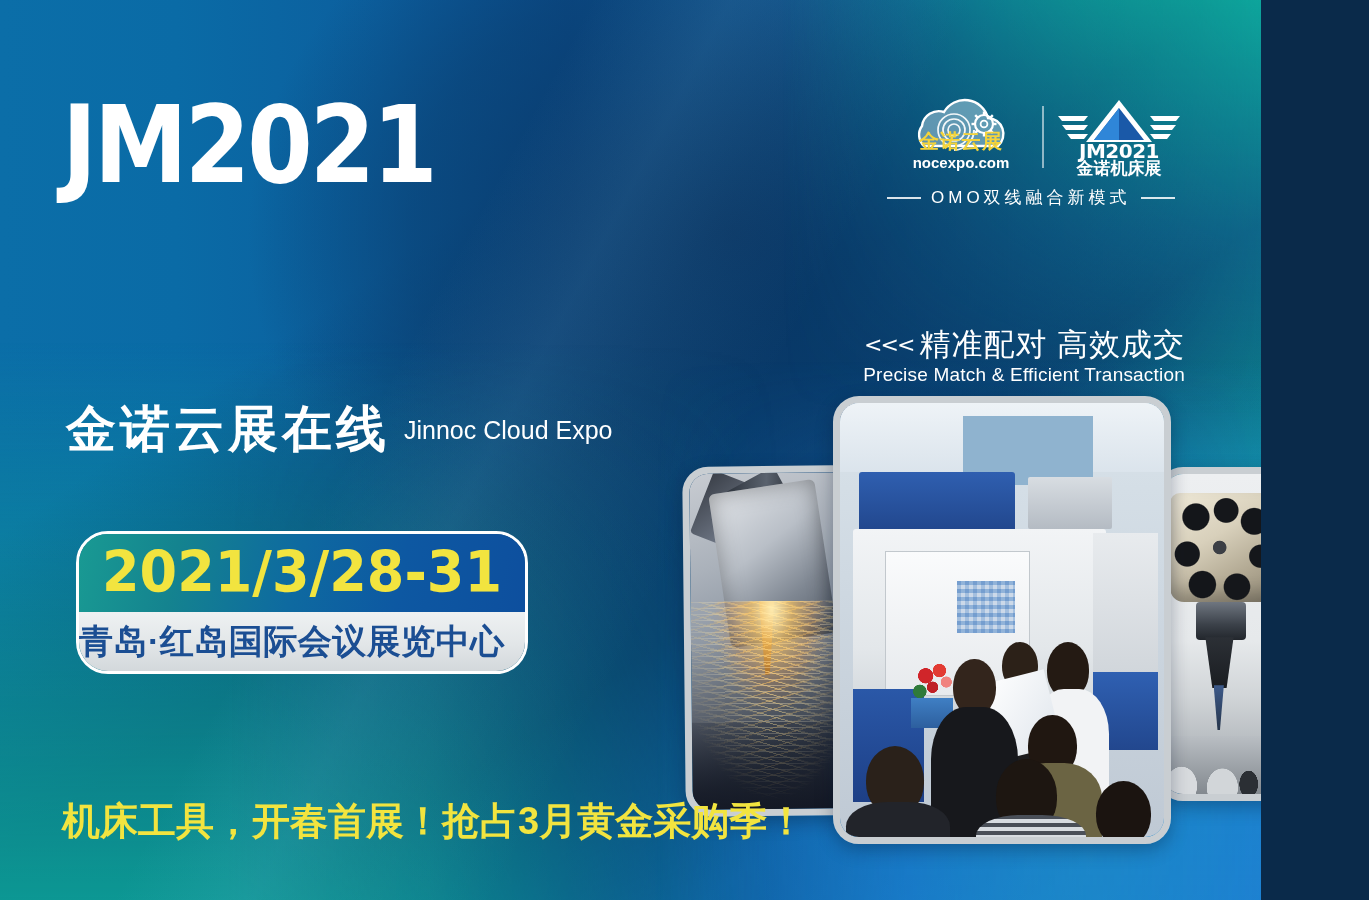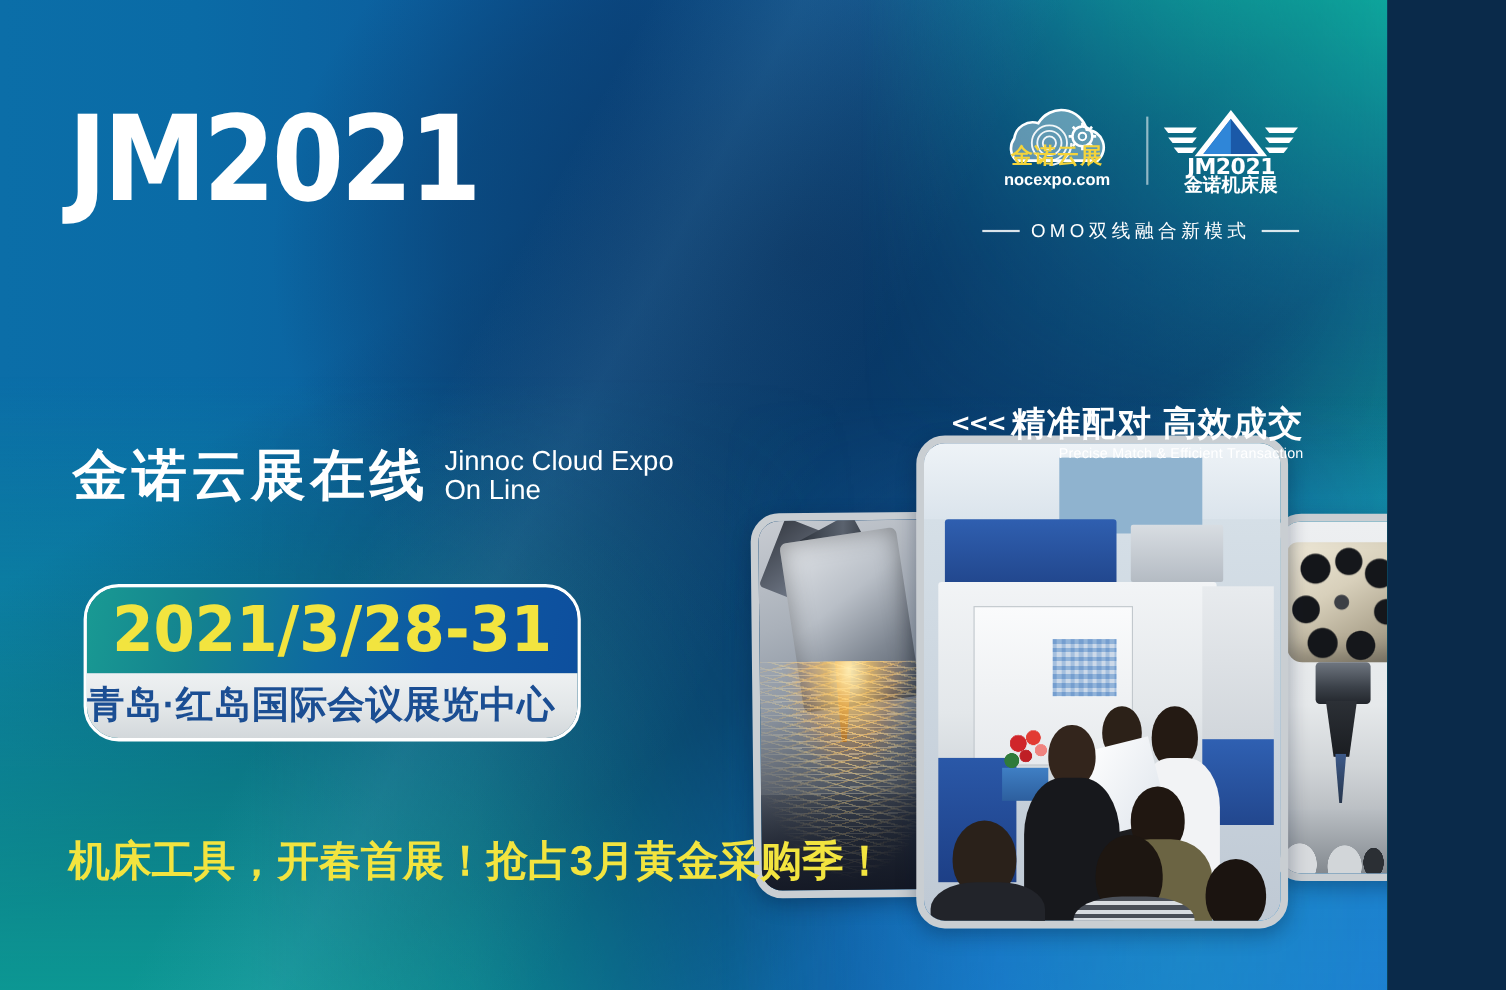--- a/index.html
+++ b/index.html
@@ -155,21 +155,21 @@
     color: #2b3b4f;
     font-size: 22px;
     letter-spacing: 0px;
     margin-top: 2px;
     line-height: 1.1;
   }
 
   .tagline {
     position: absolute;
     left: 62px;
-    top: 757px;
+    top: 796px;
     color: #f2e43f;
     font-weight: bold;
     font-size: 38px;
     letter-spacing: 0px;
     white-space: nowrap;
     z-index: 6;
   }
 
   
   .logobar {
@@ -187,24 +187,23 @@
   }
   .logo-cloud { width: 138px; height: 82px; position: relative; }
   .logo-divider {
     width: 2px;
     height: 62px;
     background: rgba(255,255,255,0.55);
     margin: 0 12px;
   }
   .logo-jm { width: 126px; height: 82px; position: relative; }
   .omoline {
-    margin-top: 20px;
+    margin-top: 8px;
     display: flex;
     align-items: center;
-    justify-content: center;
     gap: 10px;
   }
   .omoline .dash {
     width: 34px;
     height: 2px;
     background: rgba(255,255,255,0.85);
   }
   .omo-text {
     color: #ffffff;
     font-size: 17px;
@@ -215,37 +214,36 @@
   
   .slogan {
     position: absolute;
     right: 76px;
     top: 327px;
     text-align: right;
     z-index: 8;
   }
   .slogan-cn {
     color: #ffffff;
-    font-weight: bold;
+    font-weight: normal;
     font-size: 31px;
     letter-spacing: 1px;
     white-space: nowrap;
     line-height: 1.15;
-    margin-top: 40px;
   }
   .slogan-cn .chev {
     font-family: "DejaVu Sans", sans-serif;
     font-size: 22px;
     letter-spacing: -2px;
     margin-right: 6px;
     vertical-align: 3px;
   }
   .slogan-en {
     color: #ffffff;
-    font-size: 13px;
+    font-size: 19px;
     letter-spacing: 0.2px;
     white-space: nowrap;
     margin-top: 1px;
   }
 
   
   .photo {
     position: absolute;
     border-radius: 26px;
     border: 7px solid #c9ced2;
@@ -405,21 +403,20 @@
   <div class="bg-layer bg-sheen"></div>
 
   <div class="headline">
     <div class="jm2021">JM2021</div>
   </div>
 
   <div class="cloud-line">
     <div class="cloud-cn">金诺云展在线</div>
     <div class="cloud-en">
       <div>Jinnoc Cloud Expo</div>
-      <div>On Line</div>
     </div>
   </div>
 
   <div class="datecard">
     <div class="date-strip">
       <span class="date-text">2021/3/28-31</span>
     </div>
     <div class="venue-strip">
       <div class="venue-main">青岛·红岛国际会议展览中心</div>
     </div>

